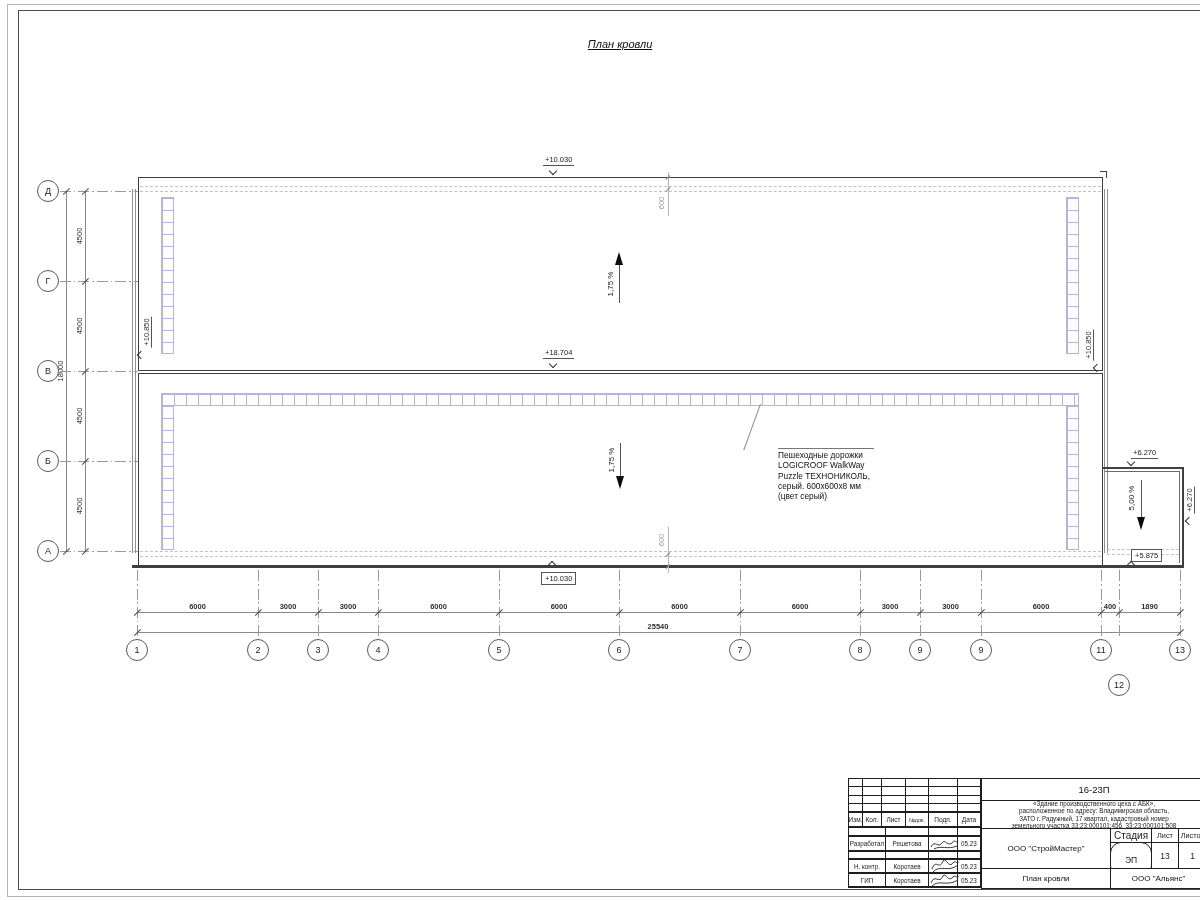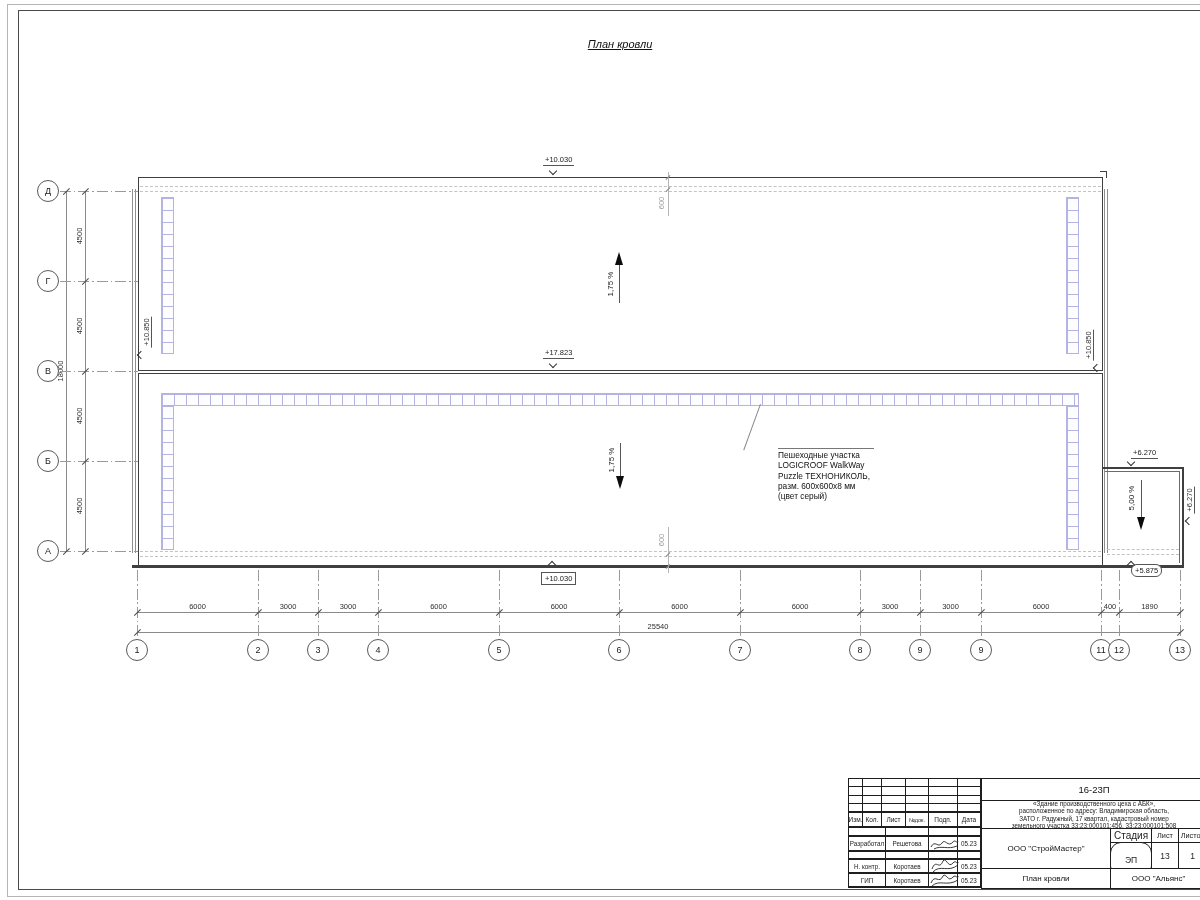--- a/index.html
+++ b/index.html
@@ -7,21 +7,21 @@
        font-family:"Liberation Sans",sans-serif;color:#222;}
   .abs{position:absolute;}
   .dim-h{position:absolute;height:1px;background:#8a8a8a;}
   .dim-v{position:absolute;width:1px;background:#8a8a8a;}
   .dd-h{position:absolute;height:1px;background:repeating-linear-gradient(to right,#9a9a9a 0 11px,transparent 11px 14px,#9a9a9a 14px 15.5px,transparent 15.5px 18.5px);}
   .dd-v{position:absolute;width:1px;background:repeating-linear-gradient(to bottom,#9a9a9a 0 11px,transparent 11px 14px,#9a9a9a 14px 15.5px,transparent 15.5px 18.5px);}
   .tick{position:absolute;width:9px;height:1.3px;background:#4a4a4a;transform:rotate(-45deg);}
   .tick2{position:absolute;width:6px;height:1px;background:#8a8a8a;transform:rotate(-45deg);}
   .bubble{position:absolute;width:22px;height:22px;border:1px solid #5a5a5a;border-radius:50%;background:#fff;
           display:flex;align-items:center;justify-content:center;font-size:9px;color:#1a1a1a;box-sizing:border-box;}
-  .dimtxt{position:absolute;font-size:7.5px;color:#2e2e2e;white-space:nowrap;transform:translateX(-50%);}
+  .dimtxt{position:absolute;font-size:7.5px;color:#2e2e2e;white-space:nowrap;transform:translateX(-50%);font-weight:bold;}
   .rot{position:absolute;font-size:7.5px;color:#2e2e2e;white-space:nowrap;transform:translate(-50%,-50%) rotate(-90deg);}
   .walkway{position:absolute;box-sizing:border-box;border:1px solid #b4b4e2;background-color:#fdfdff;
            background-image:repeating-linear-gradient(to right,#b4b4e2 0 1px,transparent 1px 12px),
                             repeating-linear-gradient(to bottom,#b4b4e2 0 1px,transparent 1px 12px);}
   .dstrip{position:absolute;height:3.5px;border-top:1.6px dashed #c3c3c3;border-bottom:1.6px dashed #c3c3c3;box-sizing:content-box;}
   .elev{position:absolute;font-size:7.5px;color:#1a1a1a;border-bottom:1px solid #555;white-space:nowrap;padding:0 2px 1px;}
   .elevbox{position:absolute;font-size:7.5px;color:#1a1a1a;border:1px solid #555;white-space:nowrap;padding:1px 3px;background:#fff;}
   .chev{position:absolute;width:5px;height:5px;border-left:1px solid #333;border-bottom:1px solid #333;}
   .tri-up{position:absolute;width:0;height:0;border-left:4.5px solid transparent;border-right:4.5px solid transparent;border-bottom:13px solid #0c0c0c;}
   .tri-down{position:absolute;width:0;height:0;border-left:4.5px solid transparent;border-right:4.5px solid transparent;border-top:13px solid #0c0c0c;}
@@ -60,39 +60,39 @@
 
 <div class="walkway" style="left:161px;top:197px;width:13px;height:157px;"></div>
 <div class="walkway" style="left:1066px;top:197px;width:13px;height:157px;"></div>
 <div class="walkway" style="left:161px;top:393px;width:918px;height:13px;"></div>
 <div class="walkway" style="left:161px;top:405px;width:13px;height:145px;"></div>
 <div class="walkway" style="left:1066px;top:405px;width:13px;height:145px;"></div>
 
 <div class="elev" style="left:543px;top:155px;">+10.030</div>
 <div class="chev" style="left:550px;top:168px;transform:rotate(-45deg);"></div>
 
-<div class="elev" style="left:543px;top:348px;">+17.823</div>
+<div class="elev" style="left:543px;top:348px;">+18.704</div>
 <div class="chev" style="left:550px;top:361px;transform:rotate(-45deg);"></div>
 
 <div class="elevbox" style="left:541px;top:572px;">+10.030</div>
 <div class="chev" style="left:549px;top:562px;transform:rotate(135deg);"></div>
 
 <div class="rot" style="left:147px;top:332px;border-bottom:1px solid #555;padding:0 2px;">+10.850</div>
 <div class="chev" style="left:138px;top:352px;transform:rotate(45deg);"></div>
 
 <div class="rot" style="left:1089px;top:345px;border-bottom:1px solid #555;padding:0 2px;">+10.850</div>
 <div class="chev" style="left:1094px;top:365px;transform:rotate(45deg);"></div>
 
 <div class="elev" style="left:1131px;top:448px;">+6.270</div>
 <div class="chev" style="left:1128px;top:459px;transform:rotate(-45deg);"></div>
 
 <div class="rot" style="left:1190px;top:500px;border-bottom:1px solid #555;padding:0 2px;">+6.270</div>
 <div class="chev" style="left:1186px;top:518px;transform:rotate(45deg);"></div>
 
-<div class="elevbox" style="left:1131px;top:564px;border-radius:6px;">+5.875</div>
+<div class="elevbox" style="left:1131px;top:549px;">+5.875</div>
 <div class="chev" style="left:1128px;top:562px;transform:rotate(135deg);"></div>
 
 <div class="dim-v" style="left:619px;top:264px;height:39px;background:#555;"></div>
 <div class="tri-up" style="left:615px;top:252px;"></div>
 <div class="slope-txt" style="left:610px;top:284px;">1,75 %</div>
 
 <div class="dim-v" style="left:620px;top:443px;height:34px;background:#555;"></div>
 <div class="tri-down" style="left:616px;top:476px;"></div>
 <div class="slope-txt" style="left:611px;top:460px;">1,75 %</div>
 
@@ -105,24 +105,24 @@
 <div class="tick2" style="left:665px;top:189px;"></div>
 <div class="rot" style="left:661px;top:203px;color:#9a9a9a;">600</div>
 
 <div class="dim-v" style="left:668px;top:527px;height:46px;background:#b5b5b5;"></div>
 <div class="tick2" style="left:665px;top:554px;"></div>
 <div class="tick2" style="left:665px;top:566px;"></div>
 <div class="rot" style="left:661px;top:540px;color:#9a9a9a;">600</div>
 
 <div class="dim-v" style="left:760px;top:404px;height:49px;transform-origin:0 0;transform:rotate(20deg);background:#8a8a8a;"></div>
 <div class="note" style="left:778px;top:448px;width:96px;">
-  <div>Пешеходные участка</div>
+  <div>Пешеходные дорожки</div>
   <div>LOGICROOF WalkWay</div>
   <div>Puzzle ТЕХНОНИКОЛЬ,</div>
-  <div>разм. 600х600х8 мм</div>
+  <div>серый. 600х600х8 мм</div>
   <div>(цвет серый)</div>
 </div>
 
 <div class="dim-h" style="left:137px;top:612px;width:1043px;"></div>
 <div class="dim-h" style="left:137px;top:632px;width:1043px;"></div>
 <div class="dimtxt" style="left:658px;top:622px;">25540</div>
 <div class="dim-v" style="left:85px;top:191px;height:360px;"></div>
 <div class="dim-v" style="left:66px;top:191px;height:360px;"></div>
 <div class="rot" style="left:60px;top:371px;">18000</div>
 
@@ -155,21 +155,21 @@
     <div class="tick" style="left: 915.5px; top: 611.5px;"></div>
     <div class="bubble" style="left: 909px; top: 639px;">9</div>
     <div class="dd-v" style="left: 981px; top: 570px; height: 69px;"></div>
     <div class="tick" style="left: 976.5px; top: 611.5px;"></div>
     <div class="bubble" style="left: 970px; top: 639px;">9</div>
     <div class="dd-v" style="left: 1101px; top: 570px; height: 69px;"></div>
     <div class="tick" style="left: 1096.5px; top: 611.5px;"></div>
     <div class="bubble" style="left: 1090px; top: 639px;">11</div>
     <div class="dd-v" style="left: 1119px; top: 570px; height: 69px;"></div>
     <div class="tick" style="left: 1114.5px; top: 611.5px;"></div>
-    <div class="bubble" style="left: 1108px; top: 639px;">12</div>
+    <div class="bubble" style="left: 1108px; top: 674px;">12</div>
     <div class="dd-v" style="left: 1180px; top: 570px; height: 69px;"></div>
     <div class="tick" style="left: 1175.5px; top: 611.5px;"></div>
     <div class="bubble" style="left: 1169px; top: 639px;">13</div>
     <div class="tick" style="left: 132.5px; top: 631.5px;"></div>
     <div class="tick" style="left: 1175.5px; top: 631.5px;"></div>
     <div class="dimtxt" style="left: 197.5px; top: 602px;">6000</div>
     <div class="dimtxt" style="left: 288px; top: 602px;">3000</div>
     <div class="dimtxt" style="left: 348px; top: 602px;">3000</div>
     <div class="dimtxt" style="left: 438.5px; top: 602px;">6000</div>
     <div class="dimtxt" style="left: 559px; top: 602px;">6000</div>

